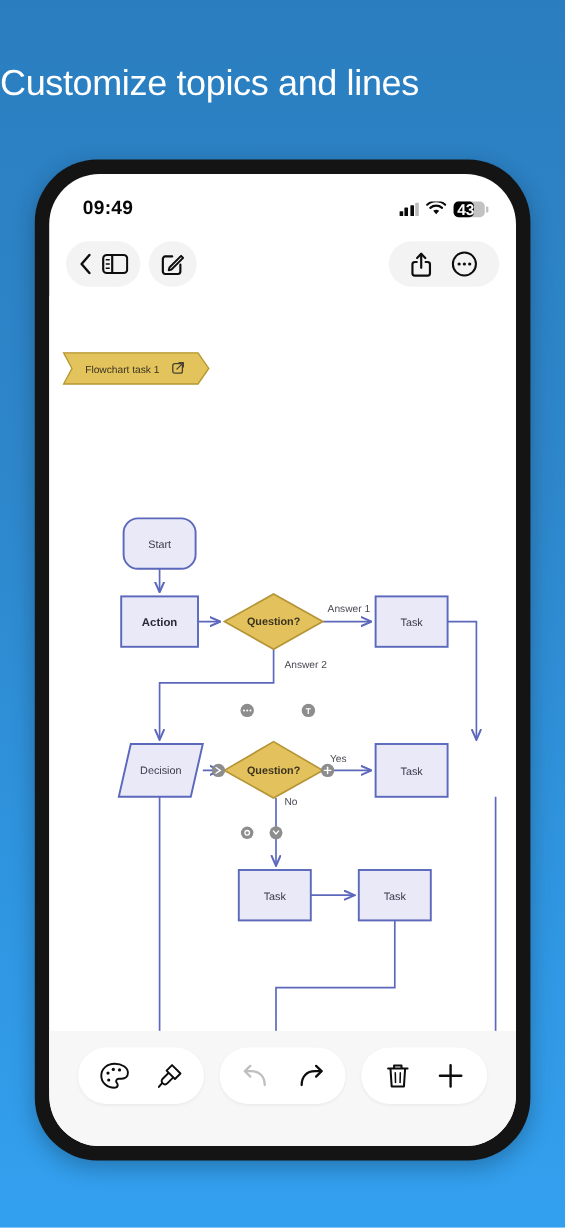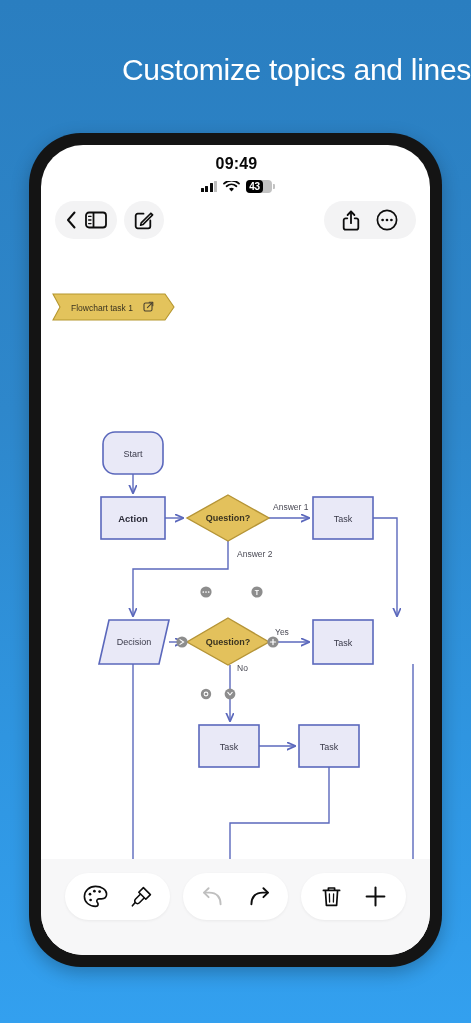--- a/index.html
+++ b/index.html
@@ -13,21 +13,21 @@
     background: linear-gradient(180deg, #2a7ec0 0%, #2e87cb 40%, #2f95e0 72%, #33a0ef 100%);
     position: relative;
   }
 
   
   .headline {
     position: absolute;
     top: 50px;
     left: 0;
     width: 471px;
-    text-align: right;
+    text-align: left;
     color: #ffffff;
     font-size: 30px;
     font-weight: 400;
     letter-spacing: -0.3px;
     line-height: 40px;
   }
 
   
   .phone {
     position: absolute;
@@ -53,21 +53,20 @@
   
   .statusbar {
     position: absolute;
     top: 0; left: 0;
     width: 389px;
     height: 48px;
     display: flex;
     align-items: center;
     justify-content: space-between;
     padding: 10px 26px 0 28px;
-    flex-direction: column;
   }
   .clock {
     font-size: 16px;
     font-weight: 700;
     color: #080808;
     letter-spacing: 0.2px;
   }
   .status-right { display: flex; align-items: center; gap: 6px; }
   .sig { display: flex; align-items: flex-end; gap: 1.5px; height: 11px; }
   .sig i { width: 3px; background: #0a0a0a; border-radius: 0.5px; display: block; }
@@ -94,21 +93,21 @@
     position: absolute;
     left: 0; top: 0;
     width: 17px; height: 13px;
     background: #000;
     border-radius: 4px;
   }
   .batt-num {
     position: relative;
     z-index: 2;
     color: #fff;
-    font-size: 10px;
+    font-size: 13px;
     font-weight: 700;
     padding-left: 3px;
     letter-spacing: -0.2px;
   }
 
   
   .navbar {
     position: absolute;
     top: 48px; left: 0;
     width: 389px; height: 54px;

